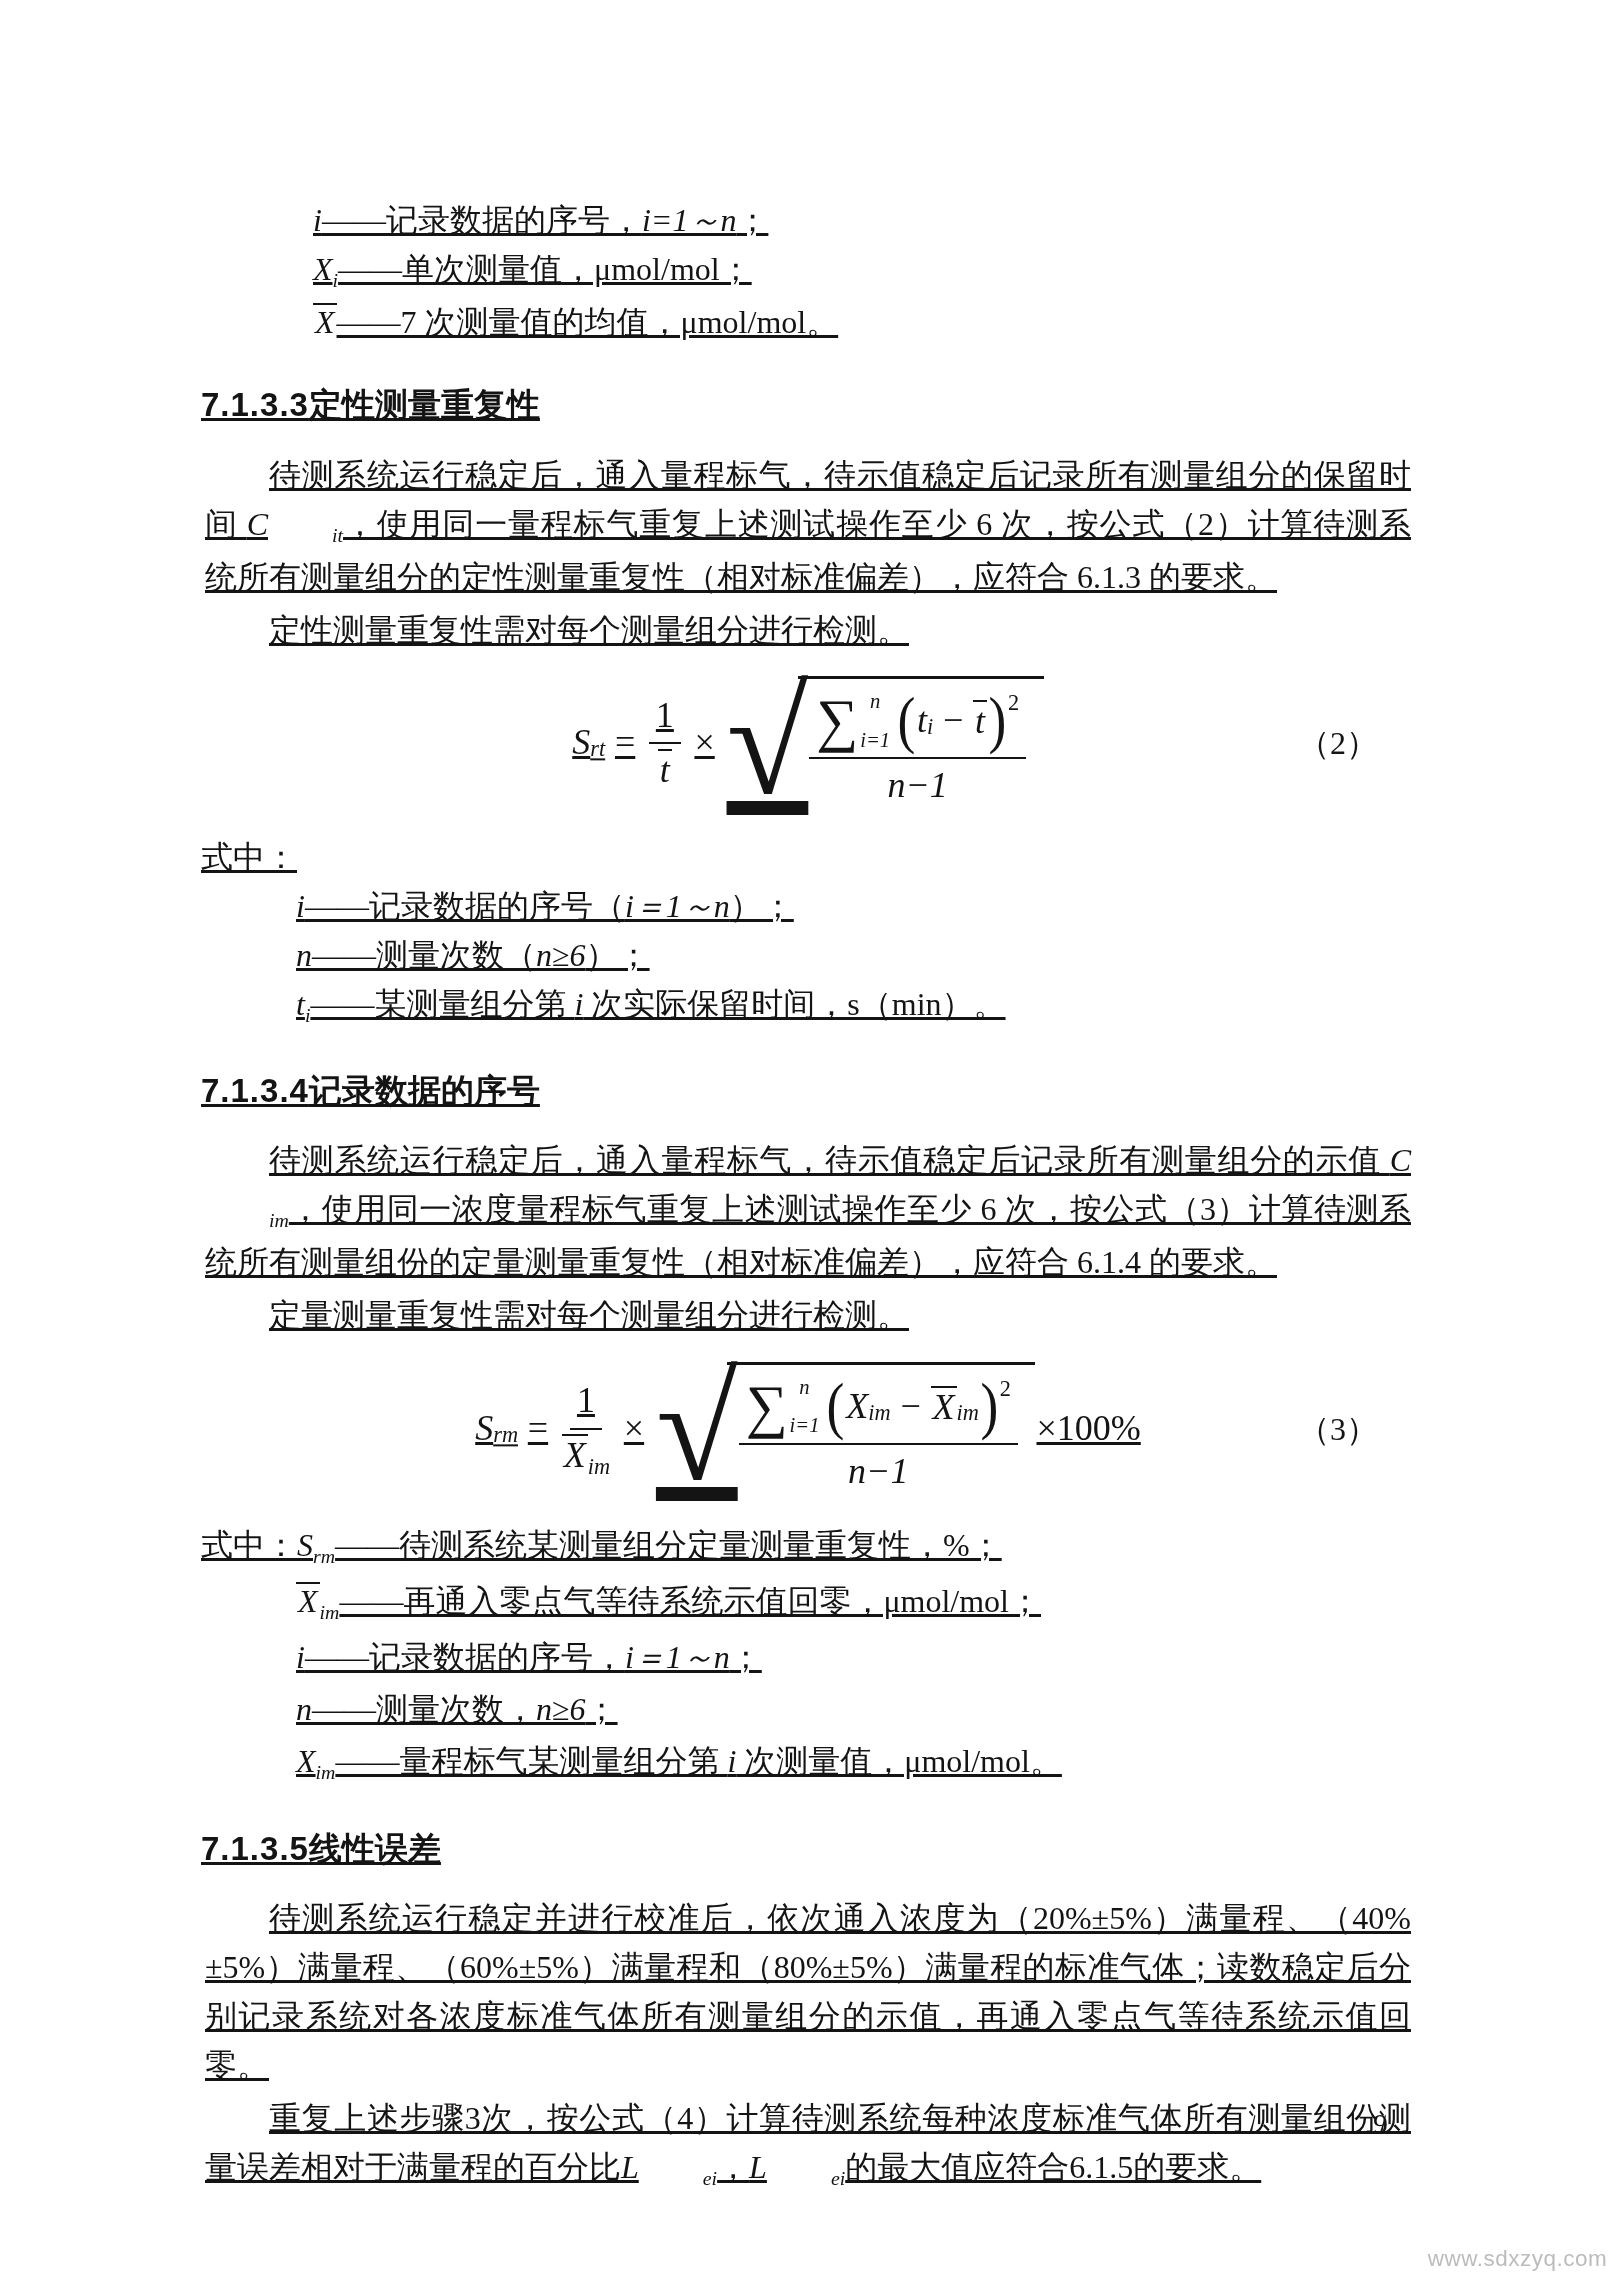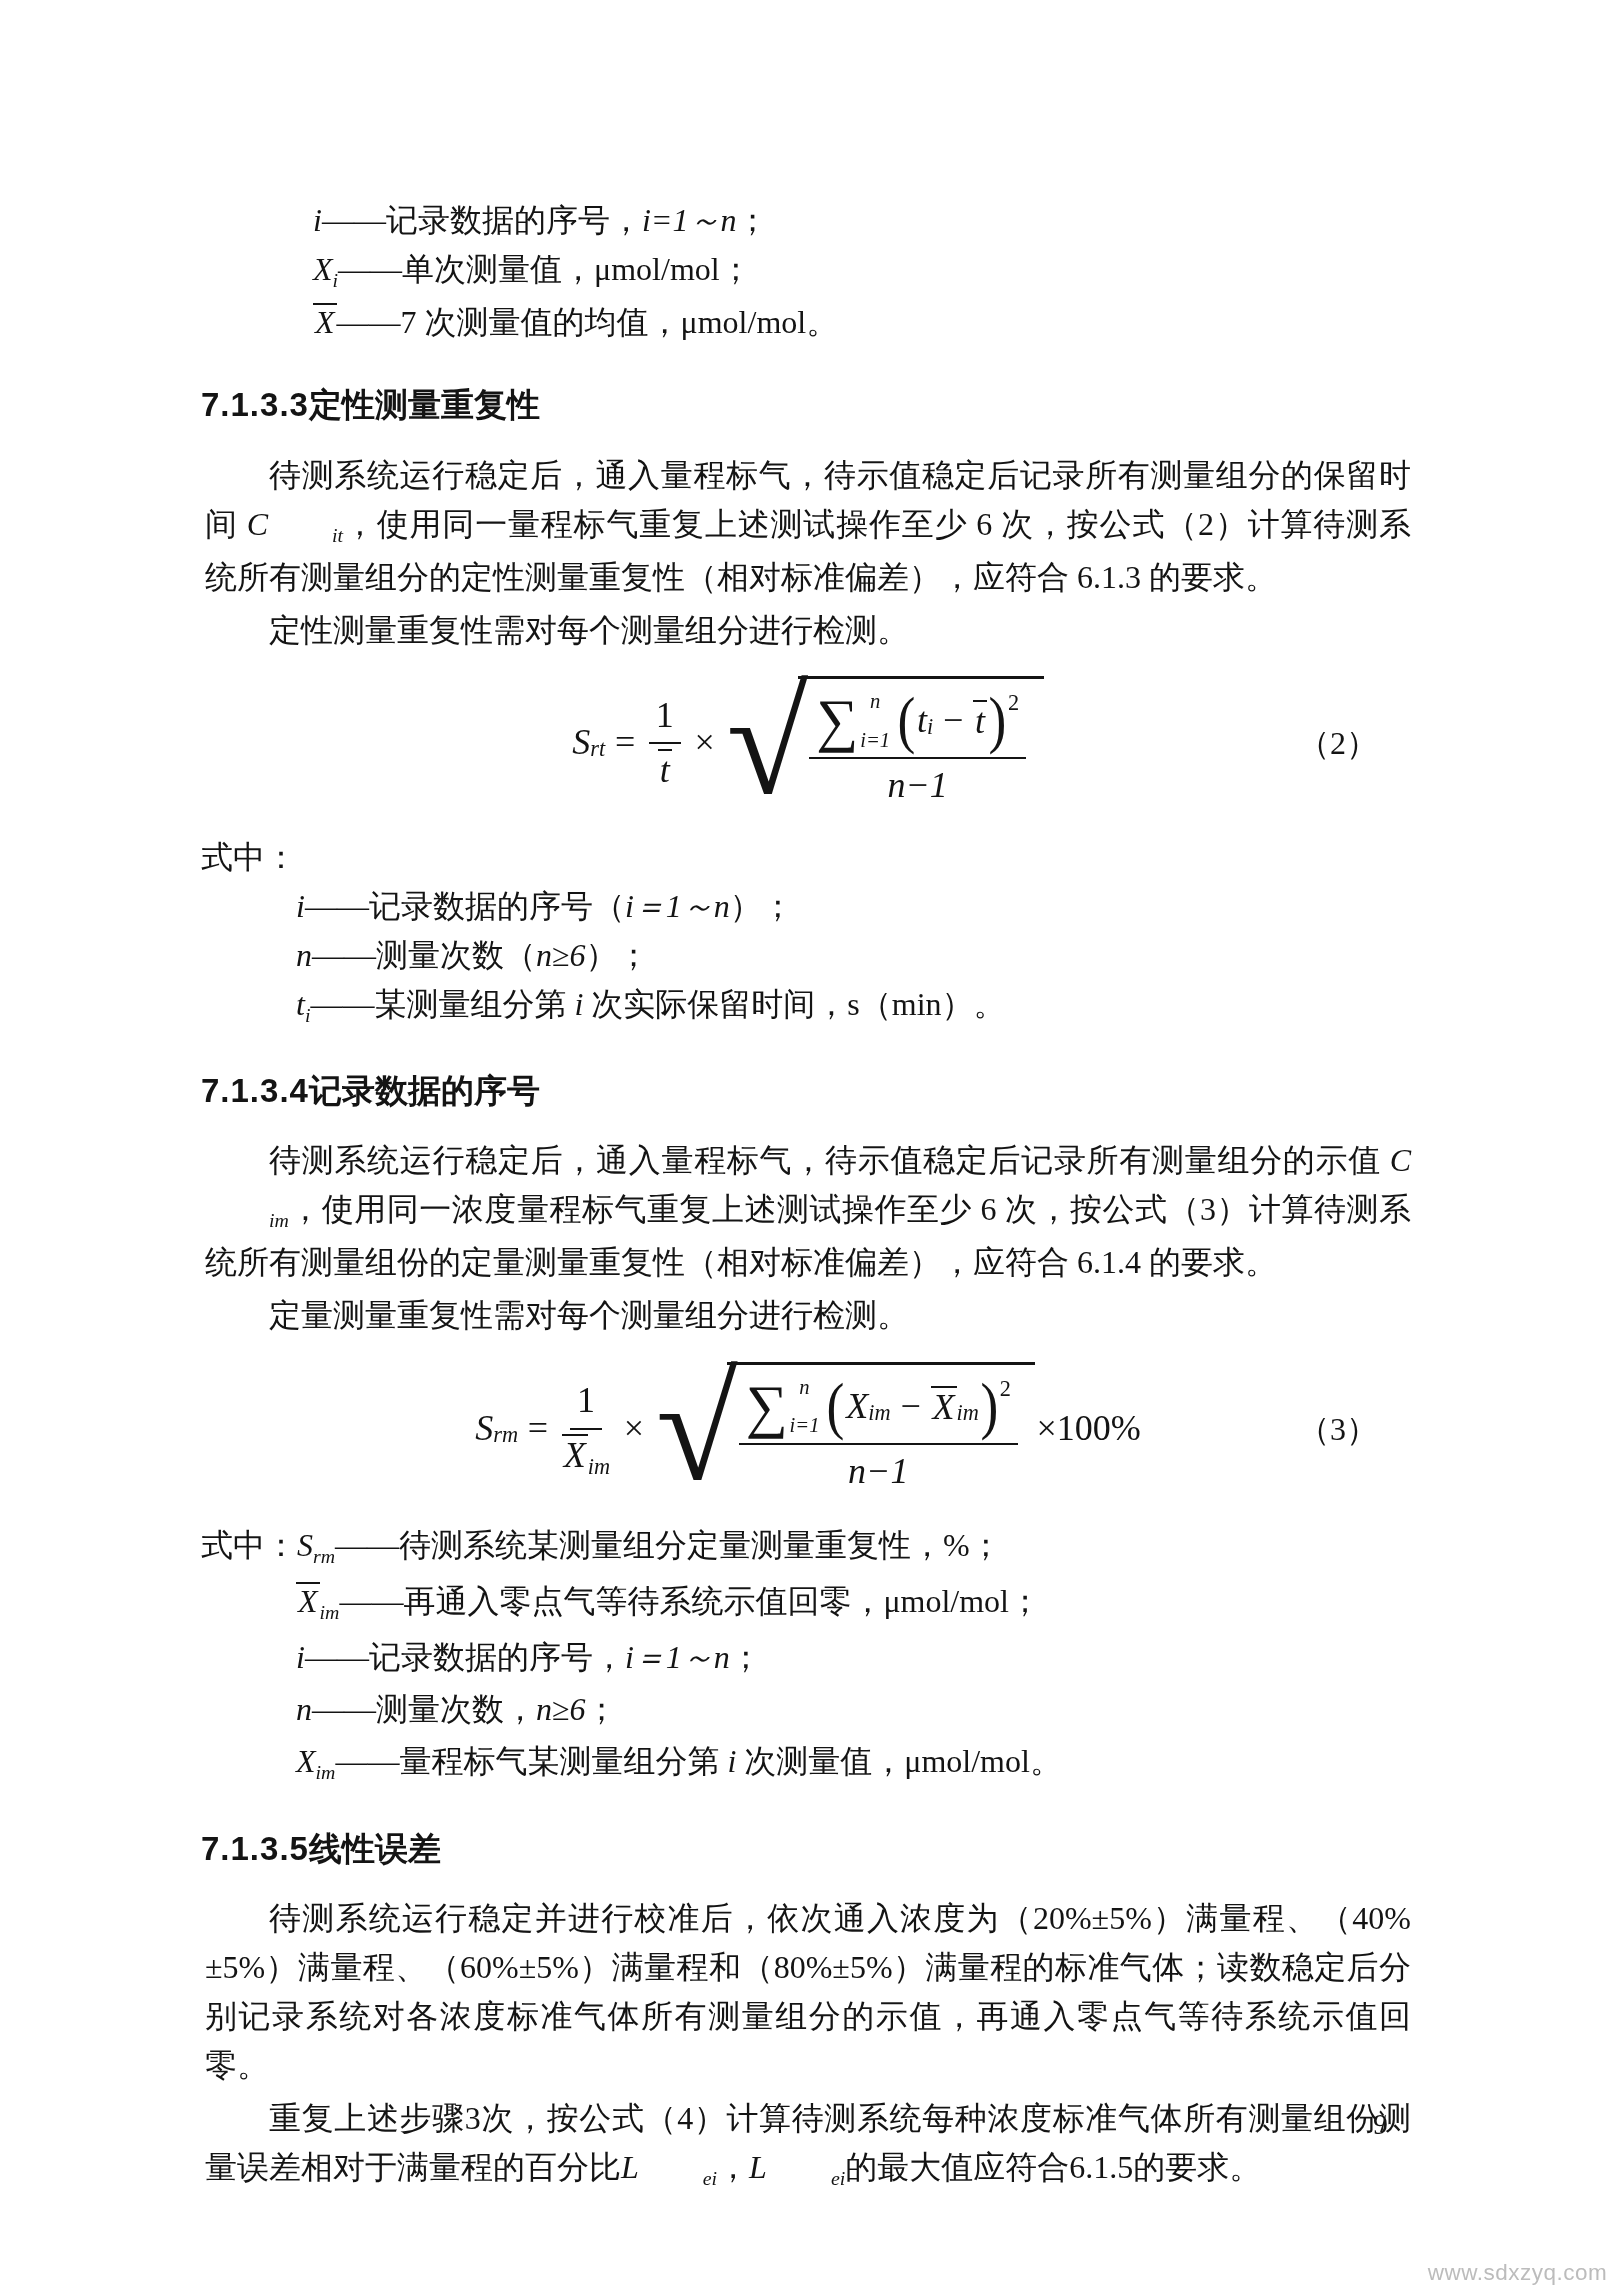--- a/index.html
+++ b/index.html
@@ -10,20 +10,21 @@
     box-sizing:border-box;
     font-family:"Liberation Serif","DejaVu Serif",serif;
     color:#141414;
     overflow:hidden;
   }
   .content{
     position:absolute;
     left:201px;right:206px;top:194px;
     font-size:32px;line-height:49px;
     text-align:justify;
+    text-decoration:underline;
   }
   
   .para{margin:4px;text-indent:2em;}
   
   .head{
     font-family:"Liberation Sans","DejaVu Sans",sans-serif;
     font-weight:bold;font-size:33px;line-height:41px;
     margin:37px 0 25.5px 0;text-indent:0;
   }
   .head .hnum{letter-spacing:1px;}
@@ -55,21 +56,21 @@
   .lim{line-height:1;font-style:italic;}
   .bp{font-size:63px;line-height:1;transform:scaleX(0.85);font-weight:400;}
   .sqrt{display:inline-flex;align-items:center;margin-left:2px;}
   .sqrt-sym{font-size:149px;line-height:1;margin-right:-10.8px;font-weight:200;}
   .sqrt-body{border-top:3.4px solid #141414;padding:9.8px 13.7px 2px 7.8px;}
   .mult{margin-left:1px;}
   .f-label{position:absolute;right:37px;top:50%;transform:translateY(-50%);font-size:32px;}
   
   .page-number{position:absolute;right:233px;top:2109px;font-size:30px;line-height:1;}
   .watermark{
-    position:absolute;right:13.7px;bottom:7px;
+    position:absolute;right:13.7px;bottom:21px;
     font-family:"Liberation Sans","DejaVu Sans",sans-serif;
     font-size:22.5px;color:#bcbcbc;letter-spacing:0.5px;
   }
 </style>
 </head>
 <body>
 
 <div class="page">
   <div class="content">
 

